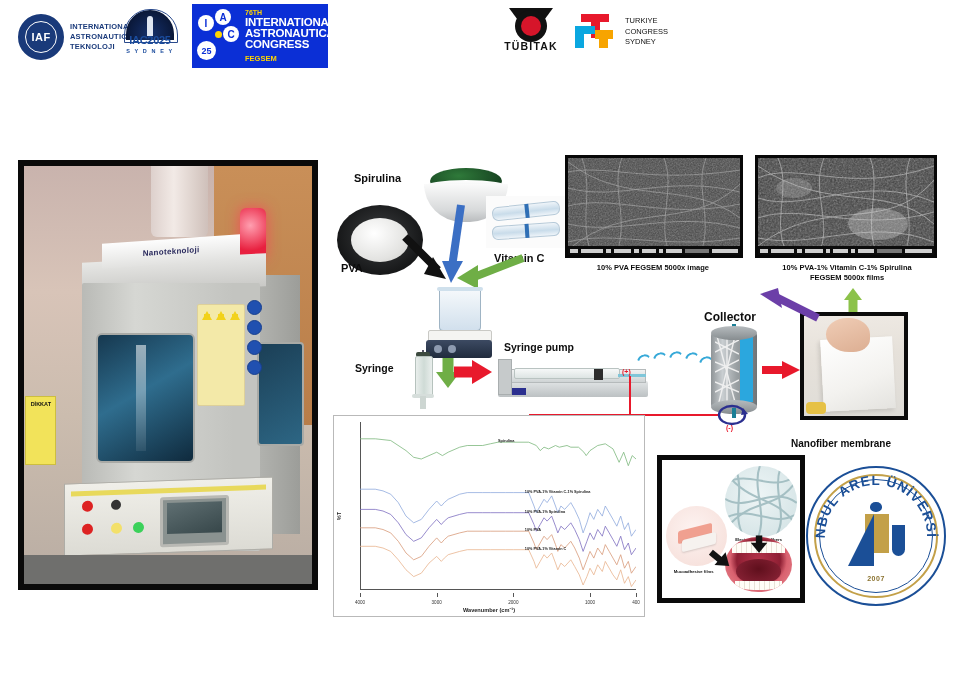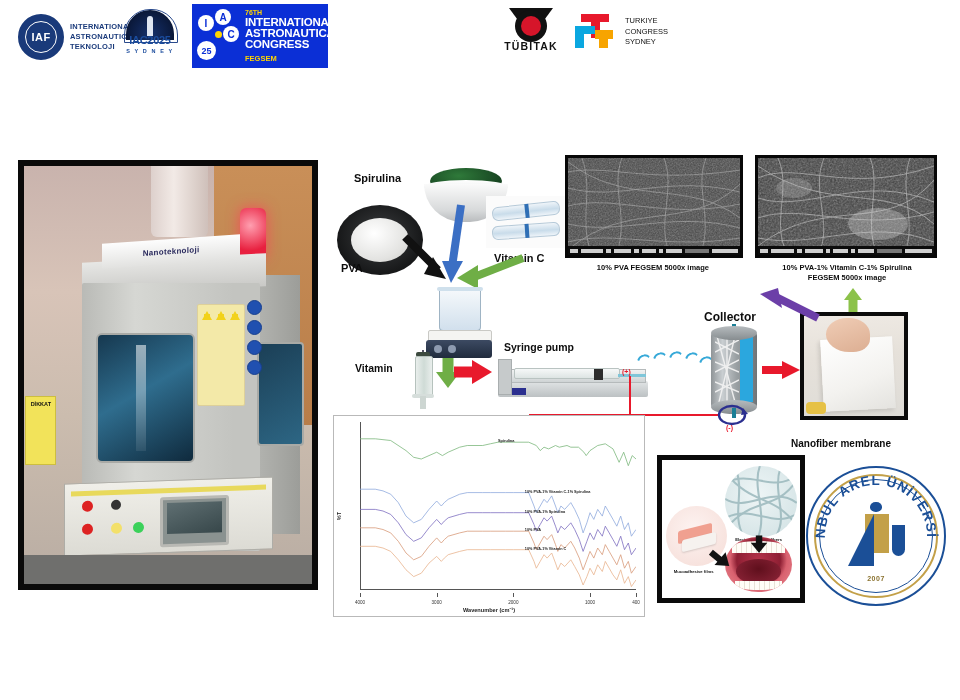--- a/index.html
+++ b/index.html
@@ -410,21 +410,21 @@
 
 <div class="beaker" style="left:439px;top:290px;"></div>
 <div class="stirrer-top" style="left:428px;top:330px;"></div>
 <div class="stirrer-body" style="left:426px;top:340px;"></div>
 
 <svg class="abs" style="left:430px;top:356px;width:46px;height:34px;" viewBox="0 0 46 34">
   <path d="M18,2 L18,18" stroke="#6fae46" stroke-width="11"></path>
   <path d="M6,16 L30,16 L18,32 Z" fill="#6fae46"></path>
 </svg>
 
-<div class="lbl" style="left:355px;top:362px;font-size:10.5px;">Vitamin</div>
+<div class="lbl" style="left:355px;top:362px;font-size:10.5px;">Syringe</div>
 <div class="syringe" style="left:412px;top:350px;">
   <div class="sy-needle"></div>
     <div class="sy-cap"></div>
     <div class="sy-barrel"></div>
   <div class="sy-flange"></div>
     <div class="sy-plunger"></div>
 </div>
 
 <svg class="abs" style="left:452px;top:358px;width:44px;height:28px;" viewBox="0 0 44 28">
   <path d="M2,14 L22,14" stroke="#e8192c" stroke-width="11"></path>
@@ -582,21 +582,21 @@
         <i style="width:16px"></i>
       <i style="width:5px"></i>
         <i style="width:18px"></i>
       <i style="width:28px;background:#777"></i>
         <i style="width:30px"></i>
     </div>
   </div>
 </div>
 <div class="sem-cap" style="left:752px;top:263px;width:190px;">
   <div>10% PVA-1% Vitamin C-1% Spirulina</div>
-  <div>FEGSEM 5000x image</div>
+  <div>FEGSEM 5000x films</div>
 </div>
 
 <div class="abs" id="ftir">
   <div class="ax-y"></div>
   <div class="ax-x"></div>
   <div class="ytitle">%T</div>
   <div class="xtitle">Wavenumber (cm⁻¹)</div>
   <svg class="plot" id="ftir-svg" viewBox="0 0 276 168" preserveAspectRatio="none">
       <path d="M0.0,16.8 L15.3,16.8 L30.7,18.5 L46.0,28.6 L53.7,35.3 L61.3,37.0 L69.0,33.6 L76.7,30.2 L82.4,33.6 L88.2,30.2 L99.7,25.2 L107.3,23.5 L115.0,23.5 L122.7,23.5 L130.3,21.8 L138.0,20.2 L145.7,20.2 L153.3,20.2 L161.0,20.2 L168.7,20.2 L176.3,23.5 L180.2,28.6 L184.0,25.2 L188.6,26.9 L195.5,23.5 L199.3,25.2 L207.0,23.5 L210.8,25.2 L218.5,25.2 L223.9,30.2 L226.2,33.6 L230.0,28.6 L237.7,23.5 L245.3,21.8 L253.0,26.9 L259.1,40.3 L263.7,30.2 L268.3,43.7 L272.2,33.6 L276.0,37.0" fill="none" stroke="#7cb77c" stroke-width="0.8"></path>
       <path d="M0.0,67.2 L15.3,67.2 L23.0,68.9 L30.7,72.2 L38.3,80.6 L46.0,94.1 L53.7,100.8 L61.3,97.4 L69.0,87.4 L76.7,79.0 L81.3,84.0 L84.3,80.6 L88.2,77.3 L99.7,72.2 L107.3,70.6 L115.0,70.6 L122.7,70.6 L130.3,70.6 L138.0,70.6 L145.7,70.6 L153.3,70.6 L161.0,70.6 L168.7,70.6 L174.0,84.0 L176.3,90.7 L180.2,84.0 L184.0,77.3 L187.1,80.6 L191.7,73.9 L195.5,84.0 L197.8,90.7 L200.9,84.0 L204.7,87.4 L210.8,80.6 L214.7,87.4 L219.3,97.4 L223.1,110.9 L226.9,100.8 L230.0,90.7 L233.8,97.4 L237.7,87.4 L242.3,94.1 L245.3,84.0 L249.2,90.7 L253.0,97.4 L256.8,104.2 L260.7,94.1 L264.5,107.5 L268.3,100.8 L271.4,114.2 L276.0,107.5" fill="none" stroke="#8fa9dd" stroke-width="0.8"></path>

